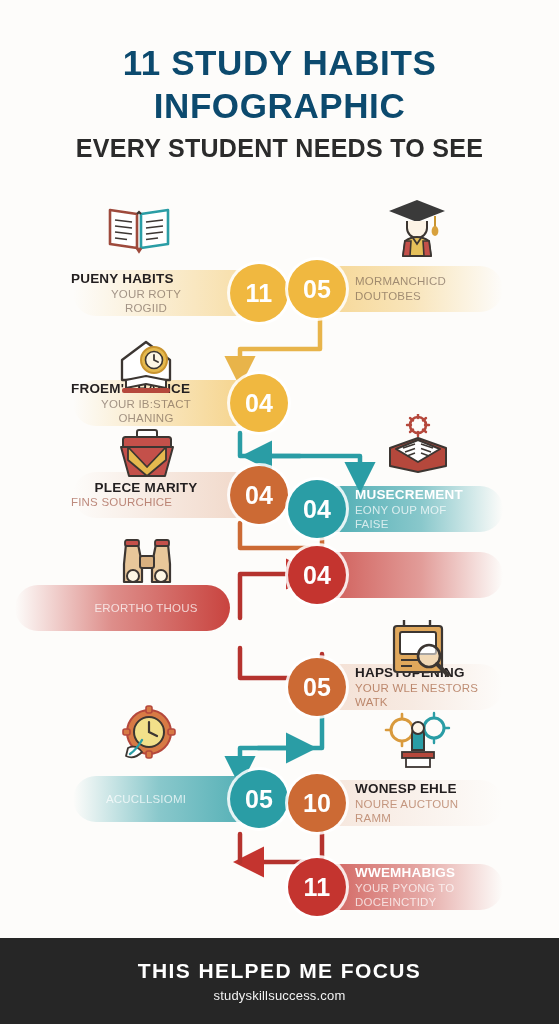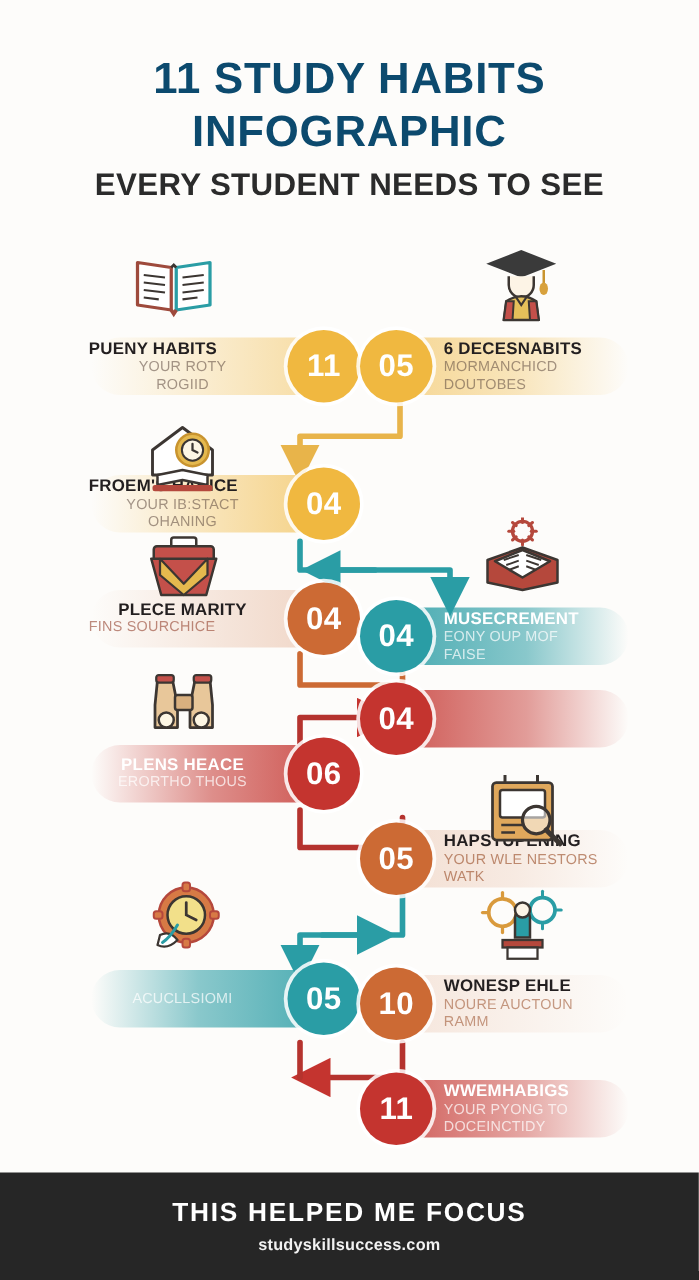--- a/index.html
+++ b/index.html
@@ -161,21 +161,20 @@
   .footer-title {
     font-size: 21px;
     font-weight: bold;
     letter-spacing: 1.4px;
   }
   .footer-sub {
     font-size: 13px;
     letter-spacing: 0.2px;
     margin-top: 5px;
     color: #f2f2f2;
-    font-weight: bold;
   }
 </style>
 </head>
 <body>
 
 <div class="header">
   <div class="title-line1">11 STUDY HABITS</div>
   <div class="title-line2">INFOGRAPHIC</div>
   <div class="title-line3">EVERY STUDENT NEEDS TO SEE</div>
 </div>
@@ -256,21 +255,20 @@
       <path d="M22,47 L20,62 L27,62 L28,47 Z" fill="#c4504a" stroke="#3c3632" stroke-width="1.6"></path>
       <path d="M46,47 L48,62 L41,62 L40,47 Z" fill="#c4504a" stroke="#3c3632" stroke-width="1.6"></path>
       <path d="M30,44 L34,50 L38,44" fill="none" stroke="#3c3632" stroke-width="1.8"></path>
     </svg>
   </div>
   <div class="item right" style="left:288px; top:74px;">
     <div class="pillwrap">
       <div class="pill to-right" style="background:linear-gradient(90deg, rgba(240,184,64,0.62) 0%, rgba(240,184,64,0.34) 58%, rgba(240,184,64,0) 100%);"></div>
       <div class="badge" style="background:#f0b840;">05</div>
       <div class="labels align-left" style="width:160px;">
-        <div class="lbl-title">6 DECESNABITS</div>
         <div class="lbl-sub">MORMANCHICD</div>
         <div class="lbl-sub">DOUTOBES</div>
       </div>
     </div>
   </div>
 
   <div class="icon" style="left:112px; top:150px; width:68px; height:60px;">
     <svg viewBox="0 0 68 60">
       <path d="M34,6 L58,24 L58,44 L10,44 L10,24 Z" fill="#ffffff" stroke="#3c3632" stroke-width="2.3" stroke-linejoin="round"></path>
       <circle cx="42" cy="24" r="13" fill="#e5b94e" stroke="#c9942f" stroke-width="2"></circle>
@@ -363,24 +361,22 @@
       <circle cx="21" cy="42" r="6" fill="#fdf6e4" stroke="#3c3632" stroke-width="2"></circle>
       <circle cx="49" cy="42" r="6" fill="#fdf6e4" stroke="#3c3632" stroke-width="2"></circle>
       <rect x="13" y="6" width="14" height="6" rx="2" fill="#c4504a" stroke="#3c3632" stroke-width="1.8"></rect>
       <rect x="43" y="6" width="14" height="6" rx="2" fill="#c4504a" stroke="#3c3632" stroke-width="1.8"></rect>
     </svg>
   </div>
   <div class="item left" style="left:62px; top:404px;">
     <div class="pillwrap">
       <div class="pill to-left" style="background:linear-gradient(90deg, rgba(196,52,47,0) 0%, rgba(196,52,47,0.55) 45%, rgba(196,52,47,0.92) 100%);"></div>
       <div class="labels align-left" style="width:150px;">
-        <div class="lbl-title on-dark" style="text-align:center;">PLENS HEACE</div>
         <div class="lbl-sub on-dark" style="text-align:center;">ERORTHO THOUS</div>
       </div>
-      <div class="badge" style="background:#c4342f;">06</div>
     </div>
   </div>
 
   <div class="icon" style="left:384px; top:432px; width:68px; height:60px;">
     <svg viewBox="0 0 68 60">
       <line x1="20" y1="2" x2="20" y2="10" stroke="#3c3632" stroke-width="2.4"></line>
       <line x1="46" y1="2" x2="46" y2="10" stroke="#3c3632" stroke-width="2.4"></line>
       <rect x="10" y="8" width="48" height="46" rx="3" fill="#e0a85c" stroke="#3c3632" stroke-width="2.2"></rect>
       <rect x="16" y="14" width="36" height="22" rx="2" fill="#ffffff" stroke="#3c3632" stroke-width="2"></rect>
       <line x1="17" y1="42" x2="34" y2="42" stroke="#3c3632" stroke-width="2"></line>

